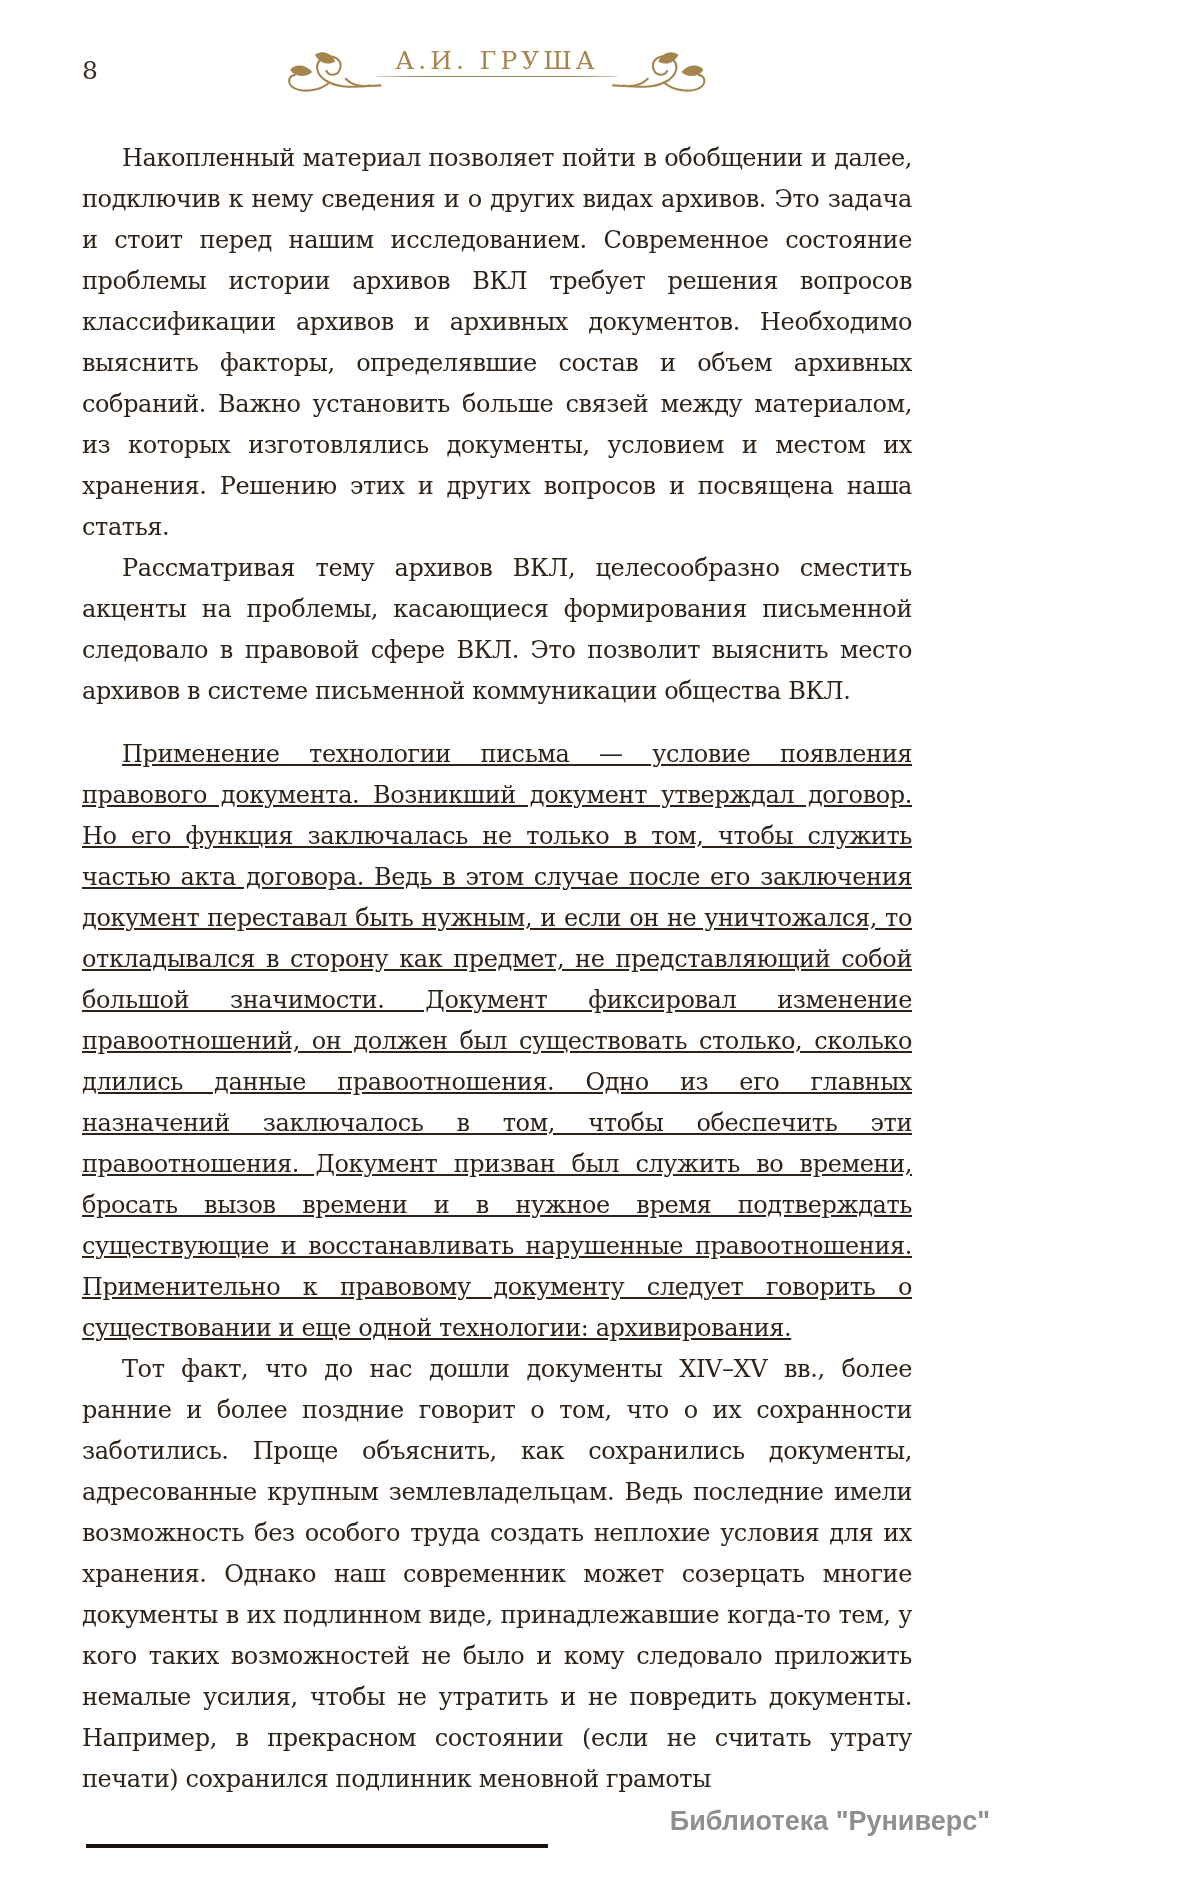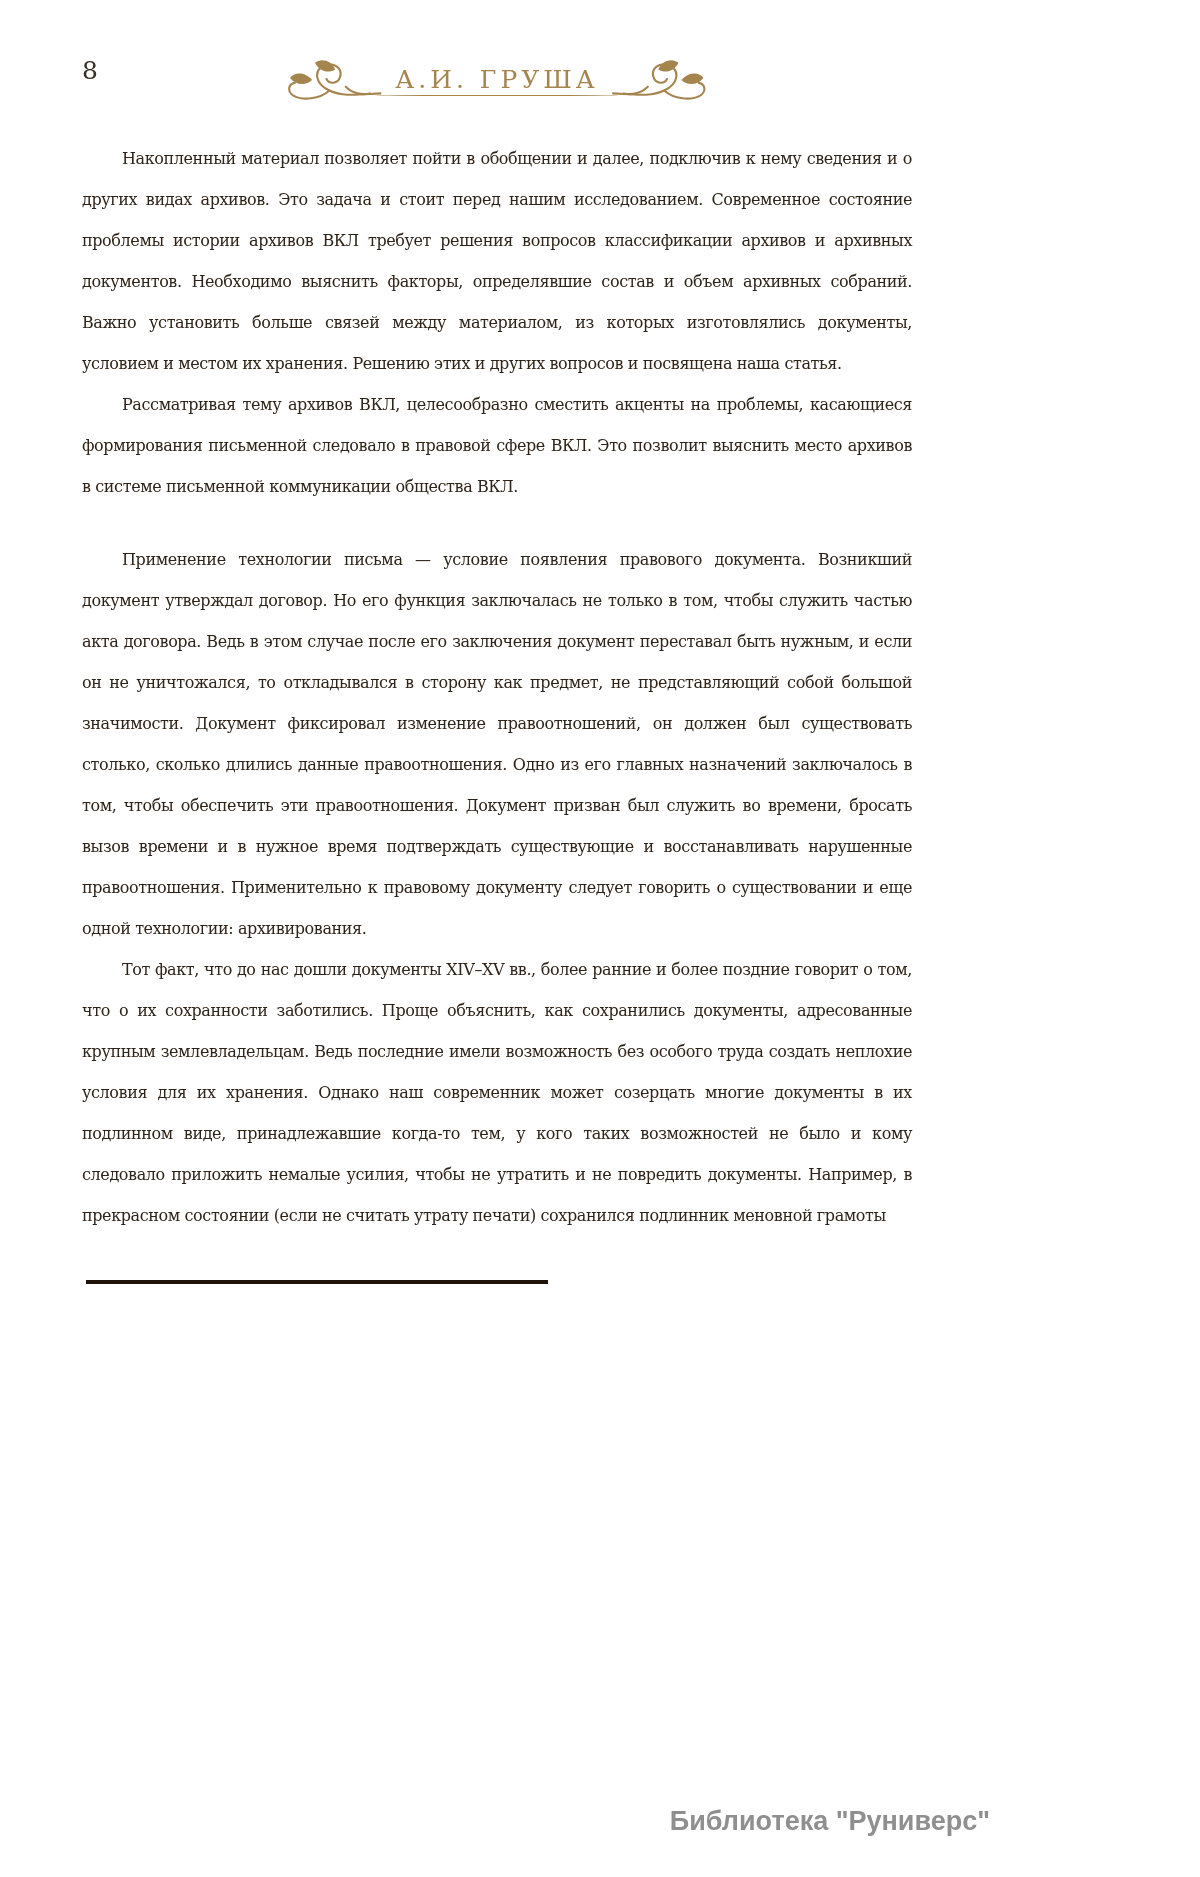--- a/index.html
+++ b/index.html
@@ -26,21 +26,21 @@
     top: 10px;
     font-size: 25px;
     color: #3a2f24;
   }
   .title-group {
     position: absolute;
     left: 50%;
     top: 0;
     transform: translateX(-50%);
     display: flex;
-    align-items: flex-end;
+    align-items: flex-start;
     height: 58px;
   }
   .flourish { width: 96px; height: 50px; flex: 0 0 auto; }
   .flourish.right { transform: scaleX(-1); }
   .head-title {
     position: relative;
     padding: 0 14px 10px 14px;
     font-size: 25px;
     letter-spacing: 4px;
     color: #a5854e;
@@ -53,27 +53,27 @@
     right: -6px;
     bottom: 8px;
     height: 1.5px;
     background: #a5854e;
     border-radius: 50%/100% 100% 0 0;
   }
   
   .body-text {
     margin: 34px 0 0 82px;
     width: 830px;
-    font-size: 16px;
+    font-size: 24px;
     line-height: 41px;
     letter-spacing: -0.4px;
     text-align: justify;
   }
   .body-text p { margin: 0; text-indent: 40px; }
-  .body-text p.section-gap { margin-top: 32px; }
+  .body-text p.section-gap { margin-top: 22px; text-decoration: underline; }
   
   .footnote-rule {
     margin: 44px 0 0 86px;
     width: 462px;
     height: 4px;
     background: #1d130b;
   }
   .footnote {
     margin: 11px 0 0 110px;
     width: 782px;

